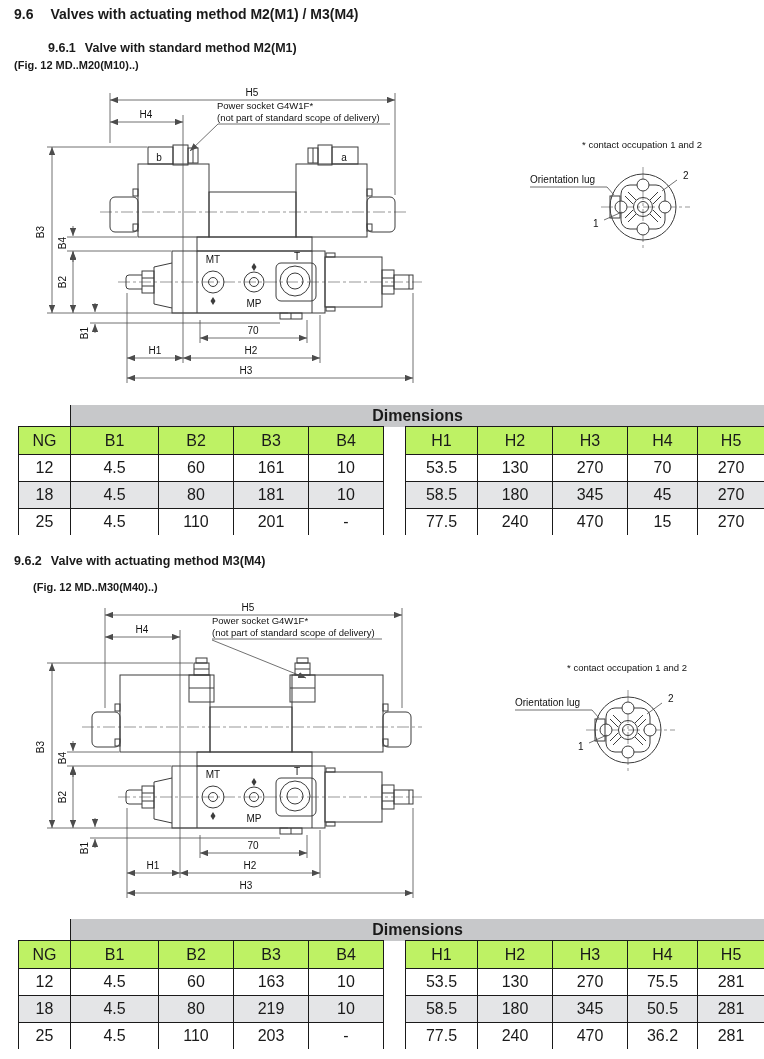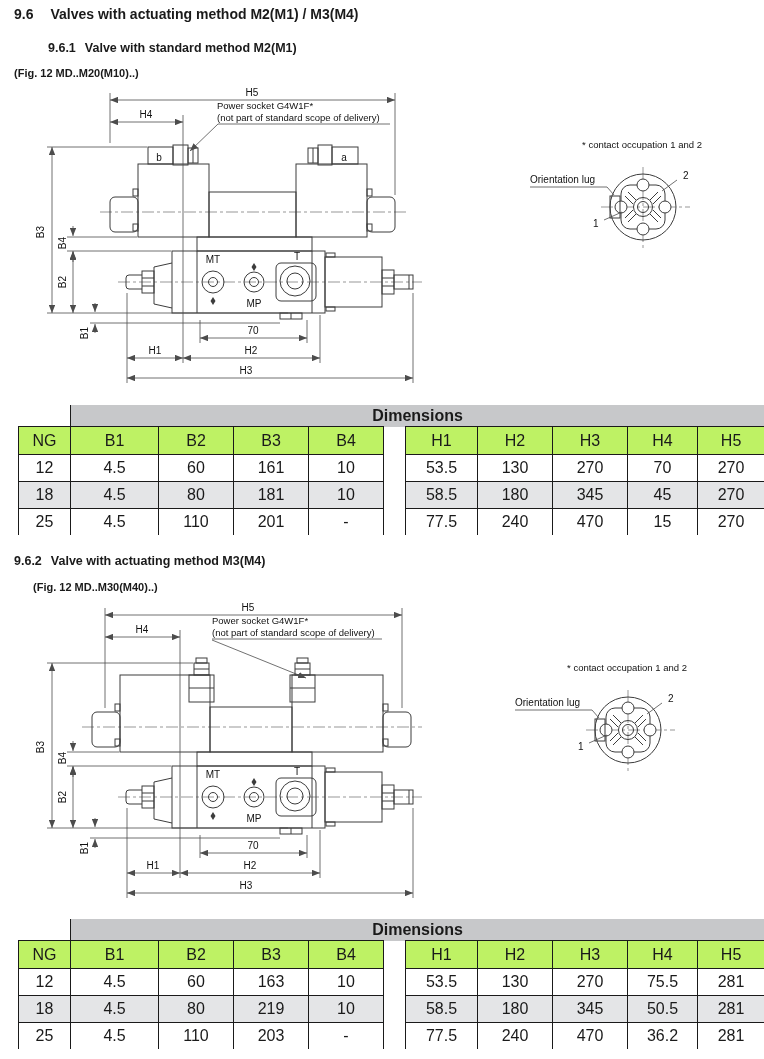--- a/index.html
+++ b/index.html
@@ -39,21 +39,21 @@
 
 <div class="abs h1">
   <span>9.6</span>
   <span>Valves with actuating method M2(M1) / M3(M4)</span>
 </div>
 
 <div class="abs h2" style="left:14px;top:41px;margin-left:34px;">
   <span>9.6.1</span>
   <span>Valve with standard method M2(M1)</span>
 </div>
-<div class="abs fig" style="left:14px;top:67px;">(Fig. 12 MD..M20(M10)..)</div>
+<div class="abs fig" style="left:14px;top:59px;">(Fig. 12 MD..M20(M10)..)</div>
 
 <svg class="abs" style="left:30px;top:85px;" width="430" height="310" viewBox="0 0 430 310">
   <defs>
     <marker id="ar1" viewBox="0 0 10 8" refX="10" refY="4" markerWidth="10" markerHeight="8" orient="auto-start-reverse">
         <path d="M0,0 L10,4 L0,8 Z" fill="#4c4c4c"></path>
       </marker>
   </defs>
 
   <g>
     <line class="cl" x1="70" y1="127" x2="377" y2="127"></line>

